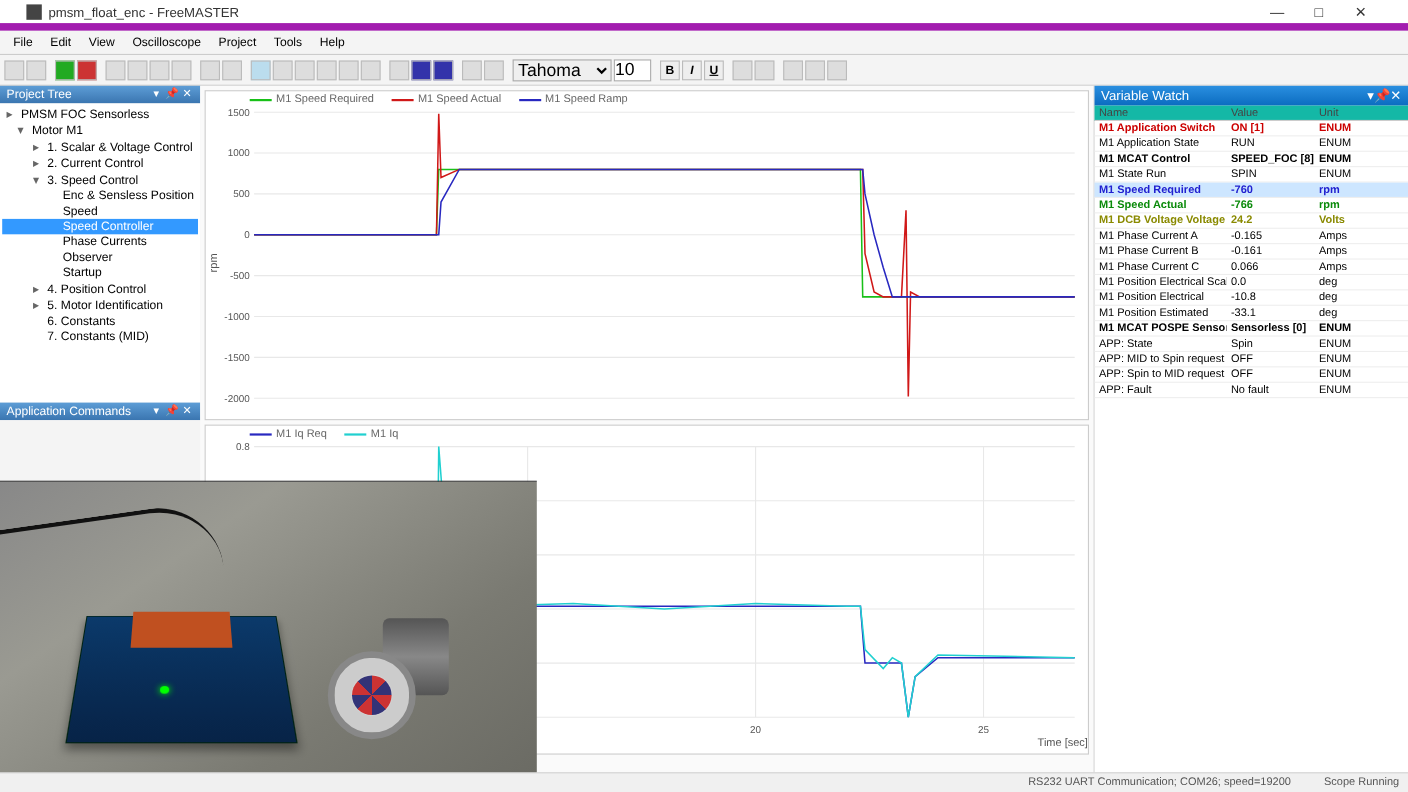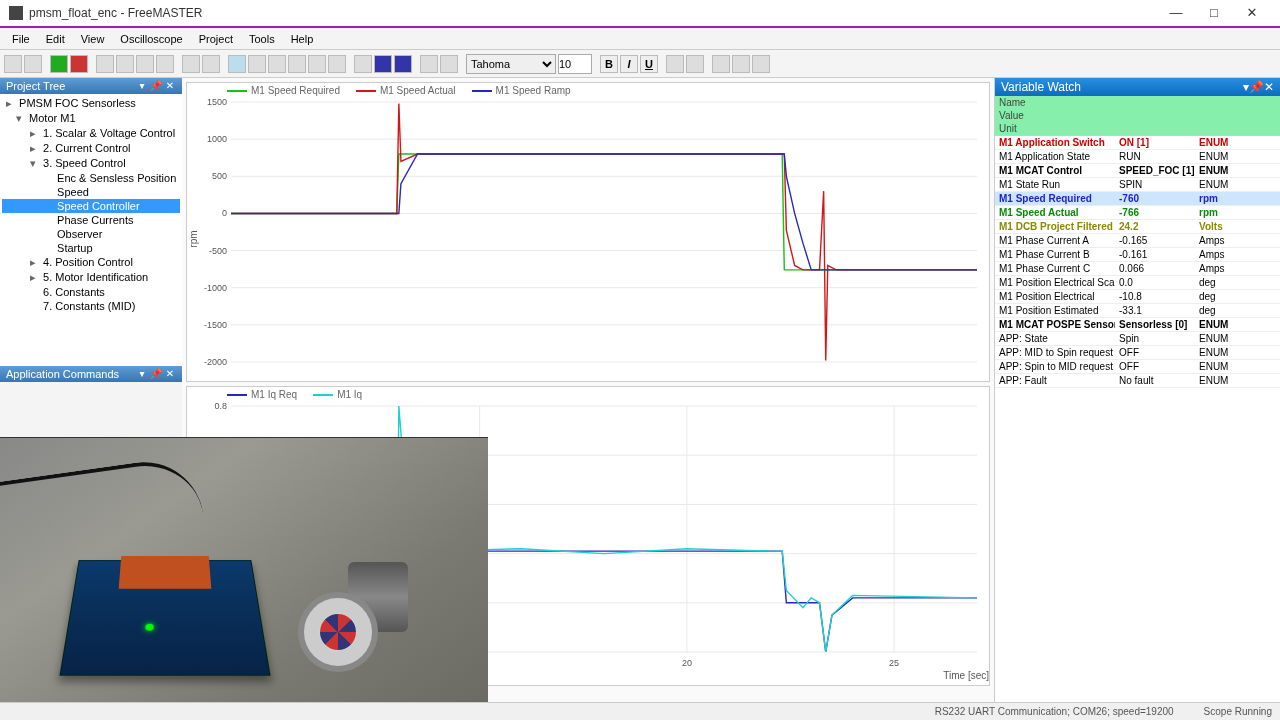--- a/index.html
+++ b/index.html
@@ -1,26 +1,26 @@
 <!DOCTYPE html>
 <html><head>
 <meta charset="utf-8">
 <style>
   * { box-sizing: border-box; margin: 0; padding: 0; }
   body { font-family: Tahoma, sans-serif; font-size: 11px; background: #f0f0f0; width: 1280px; height: 720px; overflow: hidden; position: relative; }
-  .titlebar { height: 28px; background: #fff; display: flex; align-items: center; padding: 0 9px; border-bottom: 2px solid #a21caf; }
+  .titlebar { height: 28px; background: #fff; display: flex; align-items: center; padding: 0 24px; border-bottom: 7px solid #a21caf; }
   .titlebar .icon { width: 14px; height: 14px; background: #444; margin-right: 6px; }
   .titlebar .title { flex: 1; font-size: 12px; color: #333; }
   .titlebar .winbtn { width: 38px; height: 22px; text-align: center; line-height: 22px; font-size: 13px; color: #333; cursor: pointer; }
   .menubar { height: 22px; background: #f4f4f4; display: flex; align-items: center; padding: 0 4px; border-bottom: 1px solid #ccc; }
   .menubar span { padding: 0 8px; cursor: pointer; }
   .toolbar { height: 28px; background: #f4f4f4; display: flex; align-items: center; padding: 0 4px; gap: 2px; border-bottom: 1px solid #ccc; }
   .toolbar .tb { width: 18px; height: 18px; background: #ddd; border: 1px solid #bbb; cursor: pointer; }
   .toolbar .sep { width: 4px; height: 20px; }
-  .toolbar select, .toolbar input.fs { font-size: 11px; height: 20px; border: 1px solid #aaa; }
+  .toolbar select, .toolbar input.fs { font-size: 16px; height: 20px; border: 1px solid #aaa; }
   .toolbar .fmt { width: 18px; height: 18px; text-align: center; line-height: 16px; border: 1px solid #bbb; background: #eee; font-weight: bold; cursor: pointer; }
   .main { display: flex; height: calc(100% - 28px - 22px - 28px - 18px); }
   .leftcol { width: 182px; display: flex; flex-direction: column; }
   .panel-head { background: linear-gradient(#5d9dd6,#3a75b0); color: #fff; font-size: 11px; padding: 2px 6px; display: flex; align-items: center; }
   .panel-head .phtitle { flex: 1; }
   .panel-head .phbtn { width: 12px; height: 12px; margin-left: 2px; cursor: pointer; font-size: 10px; line-height: 12px; text-align: center; }
   .tree { flex: 1; background: #fff; overflow: auto; font-size: 11px; padding: 2px; }
   .tree .node { padding: 1px 0 1px 4px; cursor: pointer; white-space: nowrap; }
   .tree .ind1 { padding-left: 14px; }
   .tree .ind2 { padding-left: 28px; }
@@ -38,21 +38,21 @@
   svg { display: block; }
   .rightcol { width: 286px; background: #fff; border-left: 1px solid #ccc; display: flex; flex-direction: column; }
   .vw-head { background: linear-gradient(#2a8fe0,#0b6cc0); color: #fff; padding: 2px 6px; font-size: 12px; display: flex; }
   .vw-head .t { flex: 1; }
   .vwtable { font-size: 10px; }
   .vwrow { display: flex; border-bottom: 1px solid #eee; }
   .vwcell { padding: 1px 4px; overflow: hidden; white-space: nowrap; }
   .vwname { width: 120px; }
   .vwval { width: 80px; }
   .vwunit { width: 60px; }
-  .vwheader { font-weight: normal; background: #86efac; color: #444; border-bottom: 1px solid #ccc; flex-direction: column; }
+  .vwheader { font-weight: normal; background: #14b8a6; color: #444; border-bottom: 1px solid #ccc; }
   .bold { font-weight: bold; }
   .red { color: #c00; }
   .blue { color: #2020d0; }
   .green { color: #0a8a0a; }
   .olive { color: #8a8a00; }
   .selrow { background: #cde6ff !important; }
   .statusbar { height: 18px; background: #f0f0f0; border-top: 1px solid #ccc; display: flex; align-items: center; padding: 0 8px; font-size: 10px; color: #555; }
   .statusbar .sseg { margin-left: auto; }
   .photo { position: absolute; left: 0; bottom: 18px; width: 488px; height: 265px; background: linear-gradient(145deg,#888 0%, #9a9a92 30%, #7a7a72 70%, #6b6b64 100%); border-top: 1px solid #333; }
   .board { position: absolute; left: 70px; bottom: 20px; width: 190px; height: 140px; background: linear-gradient(#0b3a6b,#072347); border: 1px solid #021; transform: perspective(400px) rotateX(35deg); box-shadow: 0 6px 8px rgba(0,0,0,.4); }
@@ -261,40 +261,40 @@
             <div class="vwcell vwval bold red">ON [1]</div>
             <div class="vwcell vwunit bold red">ENUM</div>
           </div>
           <div class="vwrow">
             <div class="vwcell vwname ">M1 Application State</div>
             <div class="vwcell vwval ">RUN</div>
             <div class="vwcell vwunit ">ENUM</div>
           </div>
           <div class="vwrow">
             <div class="vwcell vwname bold">M1 MCAT Control</div>
-            <div class="vwcell vwval bold">SPEED_FOC [1]</div>
+            <div class="vwcell vwval bold">SPEED_FOC [8]</div>
             <div class="vwcell vwunit bold">ENUM</div>
           </div>
           <div class="vwrow">
             <div class="vwcell vwname ">M1 State Run</div>
             <div class="vwcell vwval ">SPIN</div>
             <div class="vwcell vwunit ">ENUM</div>
           </div>
           <div class="vwrow selrow">
             <div class="vwcell vwname bold blue">M1 Speed Required</div>
             <div class="vwcell vwval bold blue">-760</div>
             <div class="vwcell vwunit bold blue">rpm</div>
           </div>
           <div class="vwrow">
             <div class="vwcell vwname bold green">M1 Speed Actual</div>
             <div class="vwcell vwval bold green">-766</div>
             <div class="vwcell vwunit bold green">rpm</div>
           </div>
           <div class="vwrow">
-            <div class="vwcell vwname bold olive">M1 DCB Project Filtered</div>
+            <div class="vwcell vwname bold olive">M1 DCB Voltage Voltage</div>
             <div class="vwcell vwval bold olive">24.2</div>
             <div class="vwcell vwunit bold olive">Volts</div>
           </div>
           <div class="vwrow">
             <div class="vwcell vwname ">M1 Phase Current A</div>
             <div class="vwcell vwval ">-0.165</div>
             <div class="vwcell vwunit ">Amps</div>
           </div>
           <div class="vwrow">
             <div class="vwcell vwname ">M1 Phase Current B</div>

